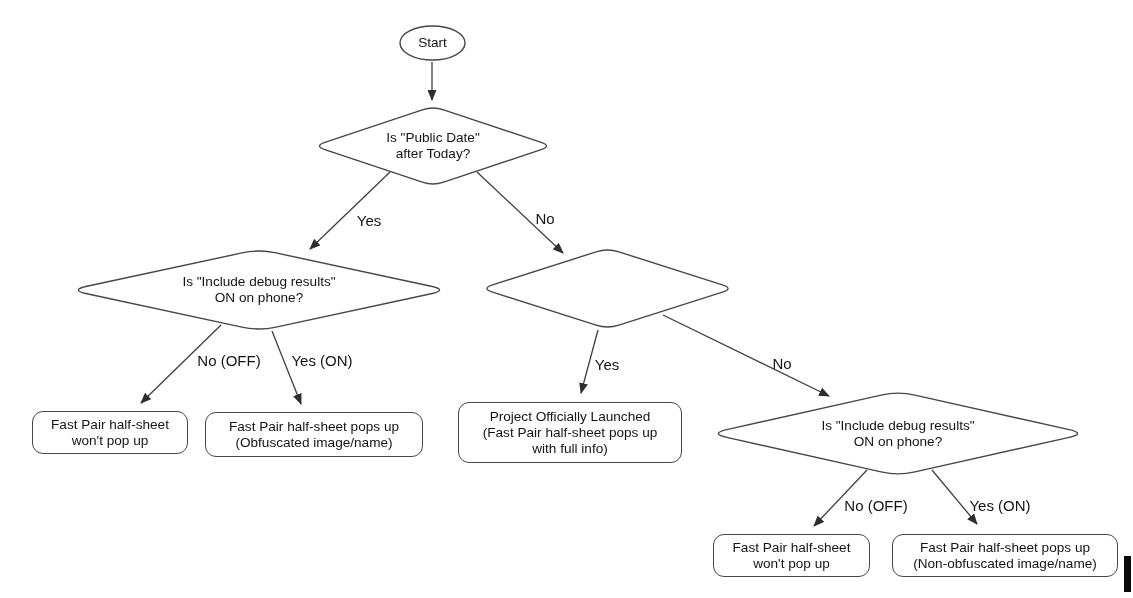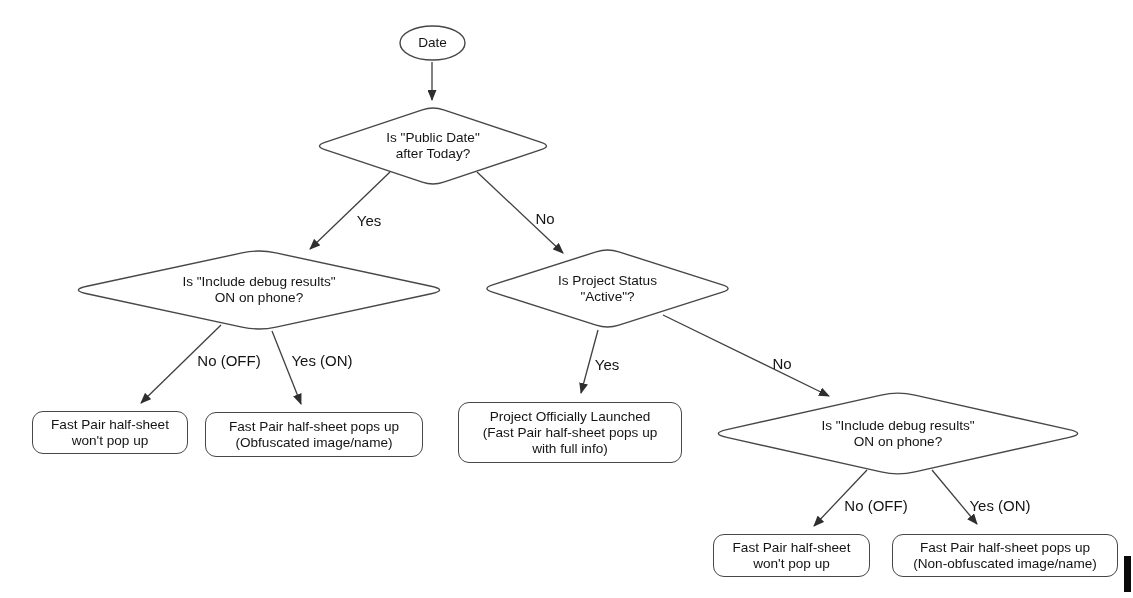--- a/index.html
+++ b/index.html
@@ -102,21 +102,21 @@
     <line x1="598" y1="330" x2="581" y2="393" marker-end="url(#arrow)"></line>
     <line x1="663" y1="315" x2="829" y2="396" marker-end="url(#arrow)"></line>
     <line x1="867" y1="470" x2="814" y2="526" marker-end="url(#arrow)"></line>
     <line x1="932" y1="470" x2="977" y2="524" marker-end="url(#arrow)"></line>
   </svg>
 
   <div class="node" style="left:399px; top:25px; width:67px; height:36px;">
     <svg class="shape" viewBox="0 0 67 36" preserveAspectRatio="none">
       <ellipse cx="33.5" cy="18" rx="32.5" ry="17"></ellipse>
     </svg>
-    <span>Date</span>
+    <span>Start</span>
   </div>
 
   <div class="node" style="left:313px; top:105px; width:240px; height:82px;">
     <svg class="shape" viewBox="0 0 200 70" preserveAspectRatio="none">
       <path d="M 9.9 31.9 L 91.1 4.1 Q 100 1 108.9 4.1 L 190.1 31.9 Q 199 35 190.1 38.1 L 108.9 65.9 Q 100 69 91.1 65.9 L 9.9 38.1 Q 1 35 9.9 31.9 Z"></path>
     </svg>
     <span>Is "Public Date"
 after Today?</span>
   </div>
 
@@ -125,22 +125,20 @@
       <path d="M 9.9 31.9 L 91.1 4.1 Q 100 1 108.9 4.1 L 190.1 31.9 Q 199 35 190.1 38.1 L 108.9 65.9 Q 100 69 91.1 65.9 L 9.9 38.1 Q 1 35 9.9 31.9 Z"></path>
     </svg>
     <span>Is "Include debug results"
 ON on phone?</span>
   </div>
 
   <div class="node" style="left:480px; top:247px; width:255px; height:83px;">
     <svg class="shape" viewBox="0 0 200 70" preserveAspectRatio="none">
       <path d="M 9.9 31.9 L 91.1 4.1 Q 100 1 108.9 4.1 L 190.1 31.9 Q 199 35 190.1 38.1 L 108.9 65.9 Q 100 69 91.1 65.9 L 9.9 38.1 Q 1 35 9.9 31.9 Z"></path>
     </svg>
-    <span>Is Project Status
-"Active"?</span>
   </div>
 
   <div class="node" style="left:708px; top:390px; width:380px; height:87px;">
     <svg class="shape" viewBox="0 0 200 70" preserveAspectRatio="none">
       <path d="M 9.9 31.9 L 91.1 4.1 Q 100 1 108.9 4.1 L 190.1 31.9 Q 199 35 190.1 38.1 L 108.9 65.9 Q 100 69 91.1 65.9 L 9.9 38.1 Q 1 35 9.9 31.9 Z"></path>
     </svg>
     <span>Is "Include debug results"
 ON on phone?</span>
   </div>
 

